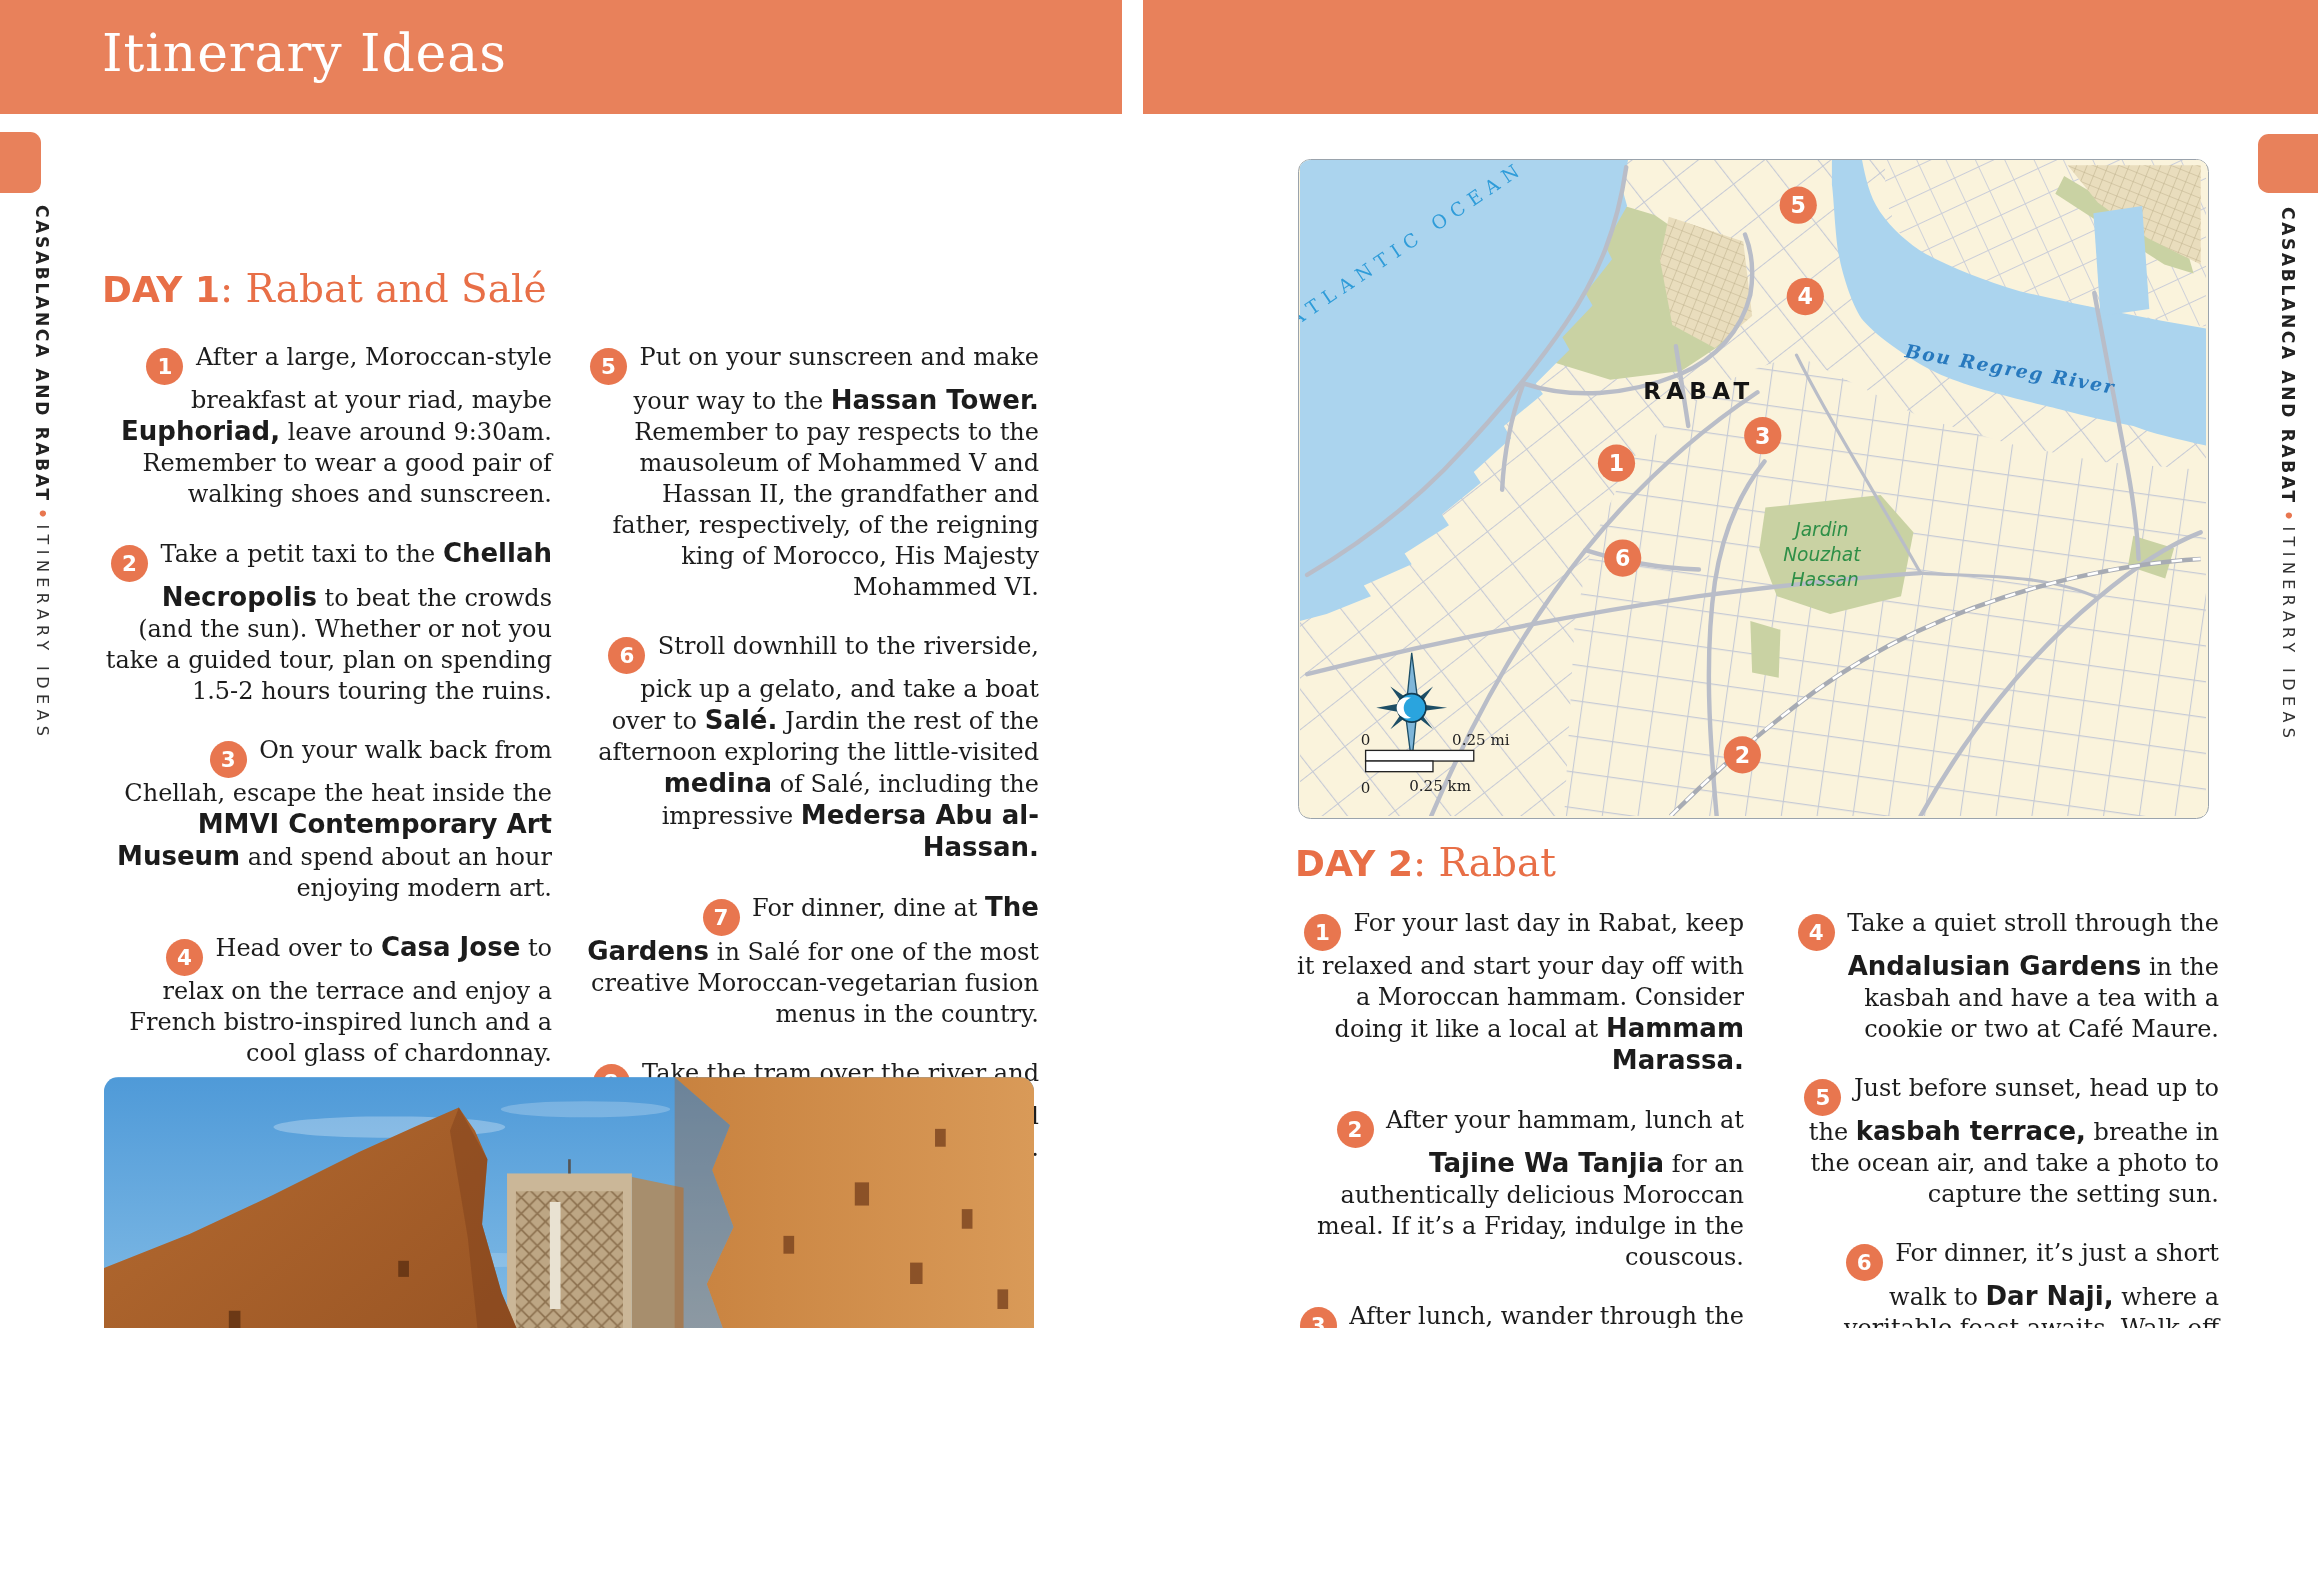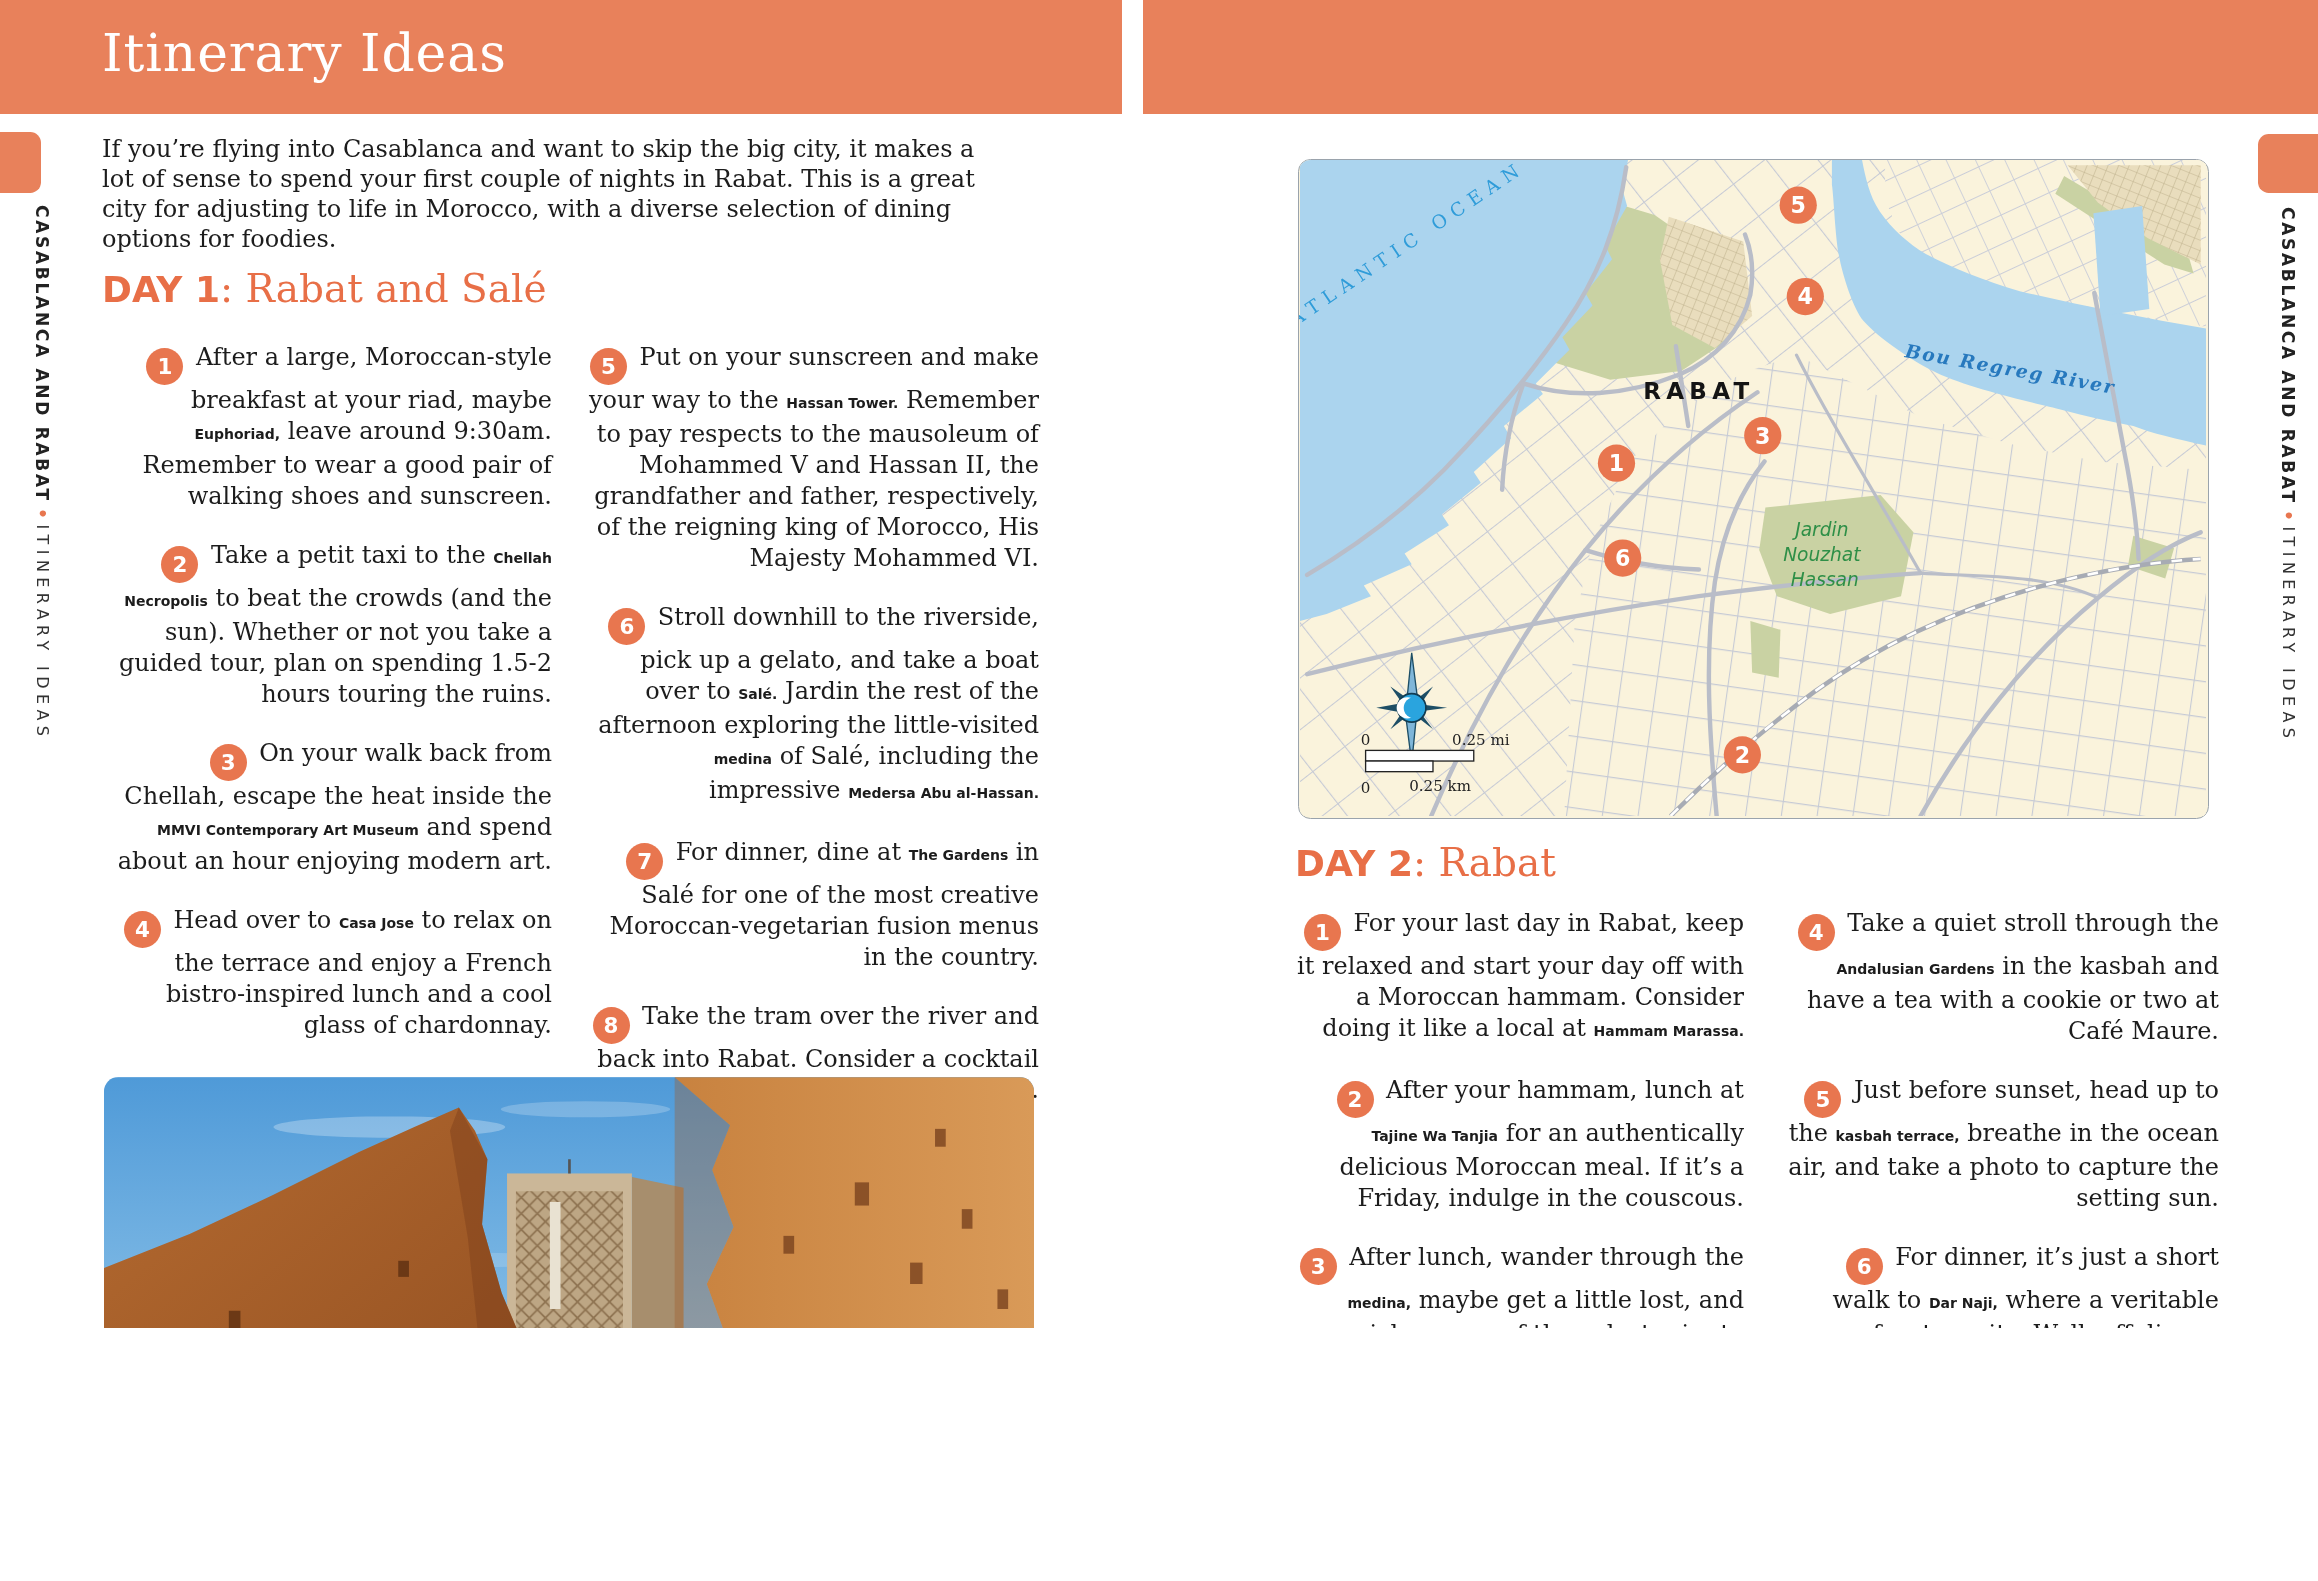--- a/index.html
+++ b/index.html
@@ -33,21 +33,21 @@
   
   .col{position:absolute;}
   #d1c1{left:102px;top:342px;width:450px;}
   #d1c2{left:586px;top:342px;width:453px;}
   #d2c1{left:1295px;top:908px;width:449px;}
   #d2c2{left:1784px;top:908px;width:435px;}
   .step{margin-bottom:28px;font-size:24px;line-height:31px;text-align:right;}
   .num{display:inline-flex;width:37px;height:37px;border-radius:50%;background:#E8764F;color:#fff;
        font-family:"DejaVu Sans","Liberation Sans",sans-serif;font-weight:bold;font-size:21.4px;
        align-items:center;justify-content:center;margin-right:12.5px;vertical-align:-9px;}
-  .b{font-family:"DejaVu Sans","Liberation Sans",sans-serif;font-weight:bold;font-size:14px;}
+  .b{font-family:"DejaVu Sans","Liberation Sans",sans-serif;font-weight:bold;font-size:26px;}
   
   #photo{position:absolute;left:104px;top:1077px;width:930px;height:439px;border-radius:14.3px;
          overflow:hidden;}
   #photo-caption{position:absolute;left:104px;top:1473px;background:#ffffff;
                  border-radius:0 14.3px 0 0;padding:7.1px 25px 9px 5.4px;
                  font-family:"DejaVu Sans","Liberation Sans",sans-serif;font-weight:bold;
                  font-size:23px;color:#111;}
   
   #map{position:absolute;left:1298px;top:159px;width:911px;height:660px;border-radius:12.5px;
        overflow:hidden;border:1.8px solid #9aa3ac;box-sizing:border-box;background:#FAF3DC;}
@@ -68,21 +68,20 @@
 
   <div class="tab" id="tab-left"></div>
   <div class="tab" id="tab-right"></div>
   <div class="vtext" id="vtext-left">
     <span class="vbold">CASABLANCA AND RABAT</span><span class="vdot">•</span><span class="vlight">ITINERARY IDEAS</span>
   </div>
   <div class="vtext" id="vtext-right">
     <span class="vbold">CASABLANCA AND RABAT</span><span class="vdot">•</span><span class="vlight">ITINERARY IDEAS</span>
   </div>
 
-  <div id="intro">If you’re flying into Casablanca and want to skip the big city, it makes a lot of sense to spend your first couple of nights in Rabat. This is a great city for adjusting to life in Morocco, with a diverse selection of dining options for foodies.</div>
 
   <div class="dayhead" id="day1-head">
     <span class="daylabel">DAY 1</span><span class="daytitle">: Rabat and Salé</span>
   </div>
   <div class="col" id="d1c1">
       <div class="step"><span class="num">1</span><span><span>After a large, Moroccan-style breakfast at your riad, maybe </span><span class="b">Euphoriad,</span><span> leave around 9:30am. Remember to wear a good pair of walking shoes and sunscreen.</span></span></div>
       <div class="step"><span class="num">2</span><span><span>Take a petit taxi to the </span><span class="b">Chellah Necropolis</span><span> to beat the crowds (and the sun). Whether or not you take a guided tour, plan on spending 1.5-2 hours touring the ruins.</span></span></div>
       <div class="step"><span class="num">3</span><span><span>On your walk back from Chellah, escape the heat inside the </span><span class="b">MMVI Contemporary Art Museum</span><span> and spend about an hour enjoying modern art.</span></span></div>
       <div class="step"><span class="num">4</span><span><span>Head over to </span><span class="b">Casa Jose</span><span> to relax on the terrace and enjoy a French bistro-inspired lunch and a cool glass of chardonnay.</span></span></div>
     </div>

